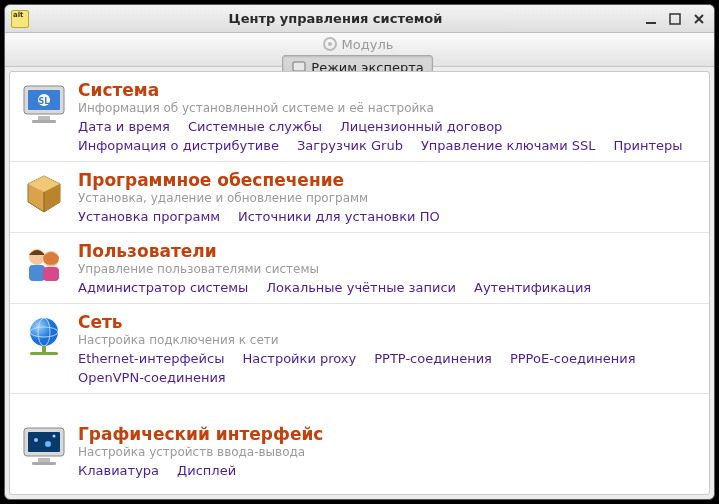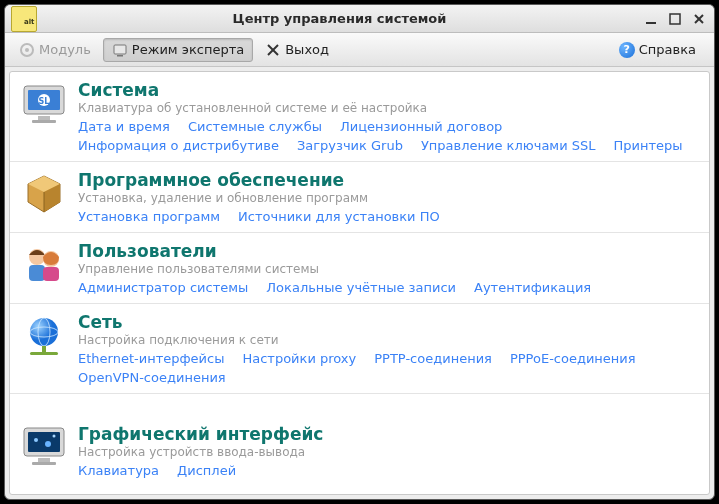--- a/index.html
+++ b/index.html
@@ -40,21 +40,21 @@
     width: 18px; height: 18px;
     background: #f7e77a;
     border: 1px solid #b8a830;
     border-radius: 2px;
     margin-right: 6px;
     position: relative;
     font-size: 7px;
     line-height: 7px;
     color: #3a3a1a;
     font-weight: bold;
-    padding: 12px;
+    padding: 1px;
   }
   .titlebar .title {
     flex: 1;
     text-align: center;
     font-weight: bold;
     font-size: 13px;
     color: #2a2a2a;
   }
   .titlebar .wbtn {
     width: 18px; height: 18px;
@@ -64,20 +64,21 @@
     font-size: 13px;
     cursor: pointer;
   }
   .toolbar {
     height: 34px;
     background: linear-gradient(to bottom, #fafafa, #e3e3e3);
     border-bottom: 1px solid #c5c5c5;
     display: flex;
     align-items: center;
     padding: 0 6px;
+    flex-direction: column;
   }
   .tbtn {
     display: flex;
     align-items: center;
     padding: 3px 8px;
     margin-right: 4px;
     border-radius: 3px;
     font-size: 13px;
     cursor: pointer;
   }
@@ -112,35 +113,35 @@
     width: 48px; height: 48px;
     flex-shrink: 0;
     margin-right: 10px;
     display: flex; align-items: flex-end; justify-content: center;
   }
   .section .body { flex: 1; }
   .section h2 {
     margin: 0;
     font-size: 17px;
     font-weight: bold;
-    color: #0f766e;
+    color: #c2410c;
   }
   .section .desc {
     margin: 1px 0 4px 0;
     font-size: 12px;
     color: #9a9a9a;
   }
   .section .links {
     display: flex;
     flex-wrap: wrap;
     gap: 4px 18px;
     margin-bottom: 6px;
   }
   .section .links a {
-    color: #3b82f6;
+    color: #4c1d95;
     text-decoration: none;
     font-size: 13px;
     cursor: pointer;
   }
   .help-icon {
     width: 16px; height: 16px;
     border-radius: 50%;
     background: radial-gradient(circle at 30% 30%, #6db5ff, #1a6fd8);
     color: #fff;
     display: flex; align-items: center; justify-content: center;
@@ -218,21 +219,21 @@
           <rect x="4" y="6" width="40" height="28" rx="3" fill="#d9d9d9" stroke="#888"></rect>
           <rect x="8" y="10" width="32" height="20" rx="1" fill="#3a7fd5"></rect>
           <circle cx="24" cy="20" r="6" fill="#fff"></circle>
           <text x="24" y="24" font-size="8" text-anchor="middle" fill="#3a7fd5" font-weight="bold">SL</text>
           <rect x="18" y="36" width="12" height="4" fill="#bcbcbc"></rect>
           <rect x="12" y="40" width="24" height="3" rx="1" fill="#aaa"></rect>
         </svg>
       </div>
       <div class="body">
         <h2>Система</h2>
-        <div class="desc">Клавиатура об установленной системе и её настройка</div>
+        <div class="desc">Информация об установленной системе и её настройка</div>
         <div class="links">
           <a>Дата и время</a>
           <a>Системные службы</a>
           <a>Лицензионный договор</a>
           <a>Информация о дистрибутиве</a>
           <a>Загрузчик Grub</a>
           <a>Управление ключами SSL</a>
           <a>Принтеры</a>
         </div>
       </div>

